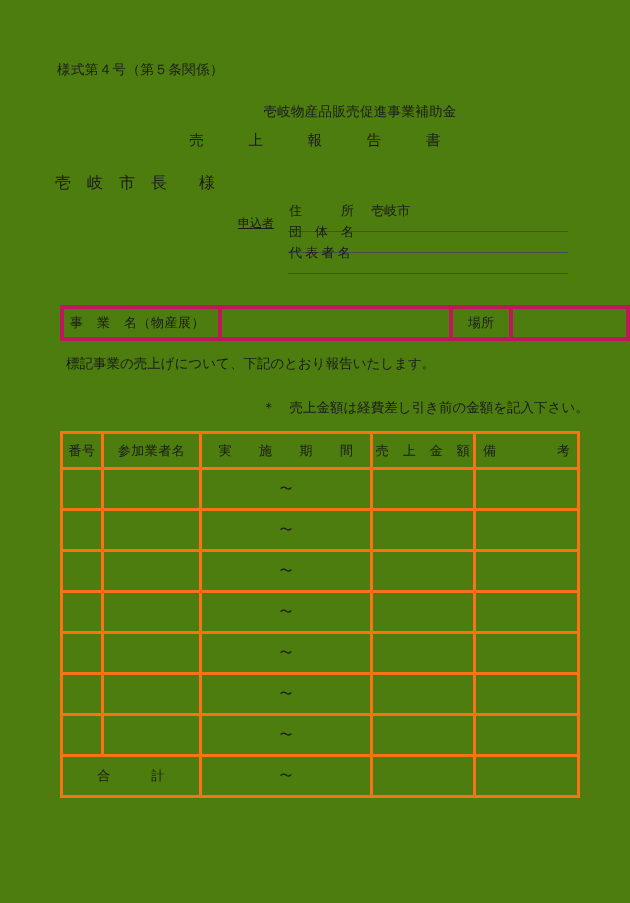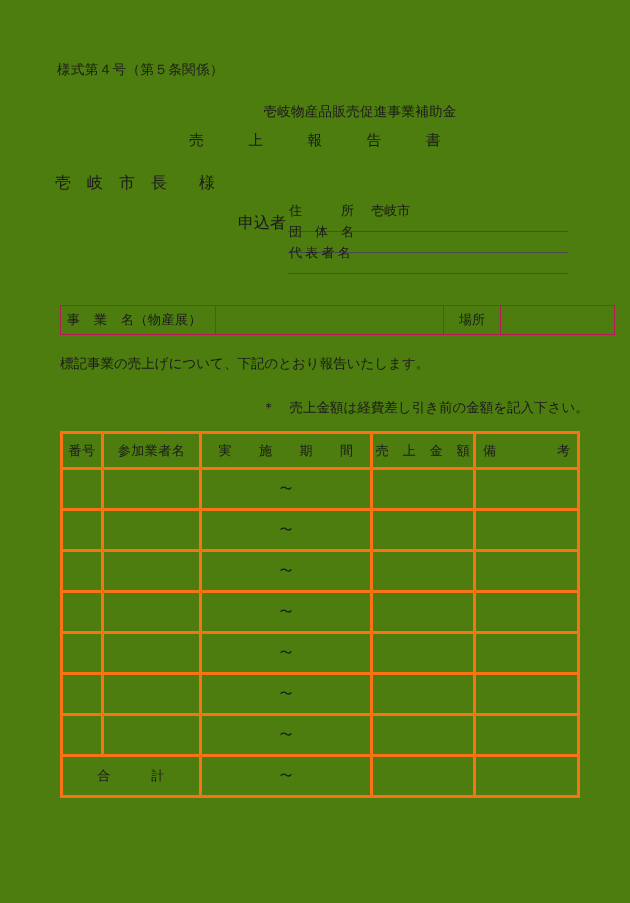--- a/index.html
+++ b/index.html
@@ -54,23 +54,24 @@
     left: 238px; top: 211px;
     width: 330px;
   }
   .applicant-row {
     display: flex;
     align-items: flex-end;
     height: 21px;
   }
   .applicant-prefix {
     width: 50px;
-    font-size: 16px;
+    font-size: 12px;
     flex: 0 0 auto;
     line-height: 18px;
+    text-decoration: underline;
   }
   .applicant-line {
     flex: 1 1 auto;
     border-bottom: 1px solid #4a4a4a;
     font-size: 13px;
     line-height: 18px;
     padding-bottom: 11px;
     padding-left: 1px;
   }
   .applicant-line .field-label {
@@ -83,34 +84,34 @@
 
   
   #event-table {
     position: absolute;
     left: 60px; top: 305px;
     width: 502px;
     border-collapse: collapse;
     table-layout: fixed;
   }
   #event-table td {
-    border: 1px solid #be185d;
+    border: 4px solid #be185d;
     height: 28px;
     font-size: 13px;
     padding: 0 6px;
     vertical-align: middle;
   }
   .cell-event-label { width: 142px; letter-spacing: 0.5px; }
   .cell-event-value { width: 215px; }
   .cell-place-label { width: 44px; text-align: center; }
   .cell-place-value { width: 101px; }
 
   
   #statement {
-    left: 60px; top: 355px;
+    left: 66px; top: 355px;
     font-size: 13.5px;
   }
   #note {
     left: 262px; top: 399px;
     font-size: 13.5px;
   }
   #note .note-mark { padding-right: 14px; }
 
   
   #sales-table {

